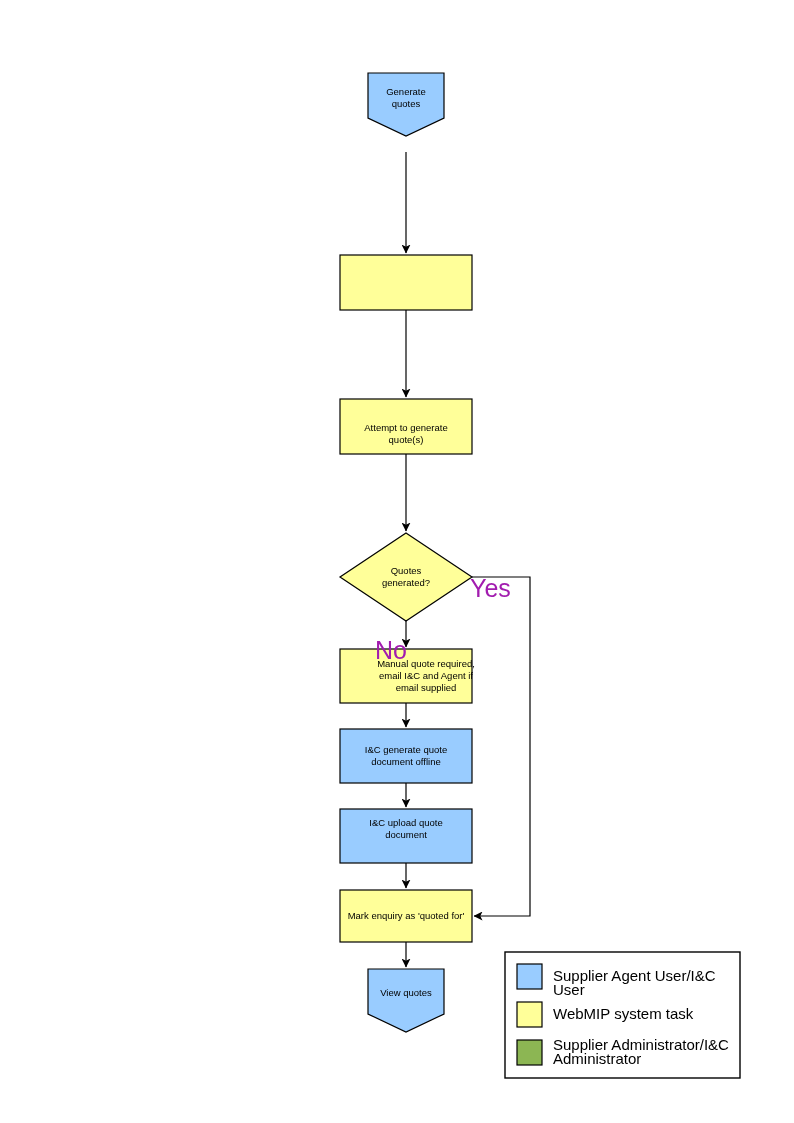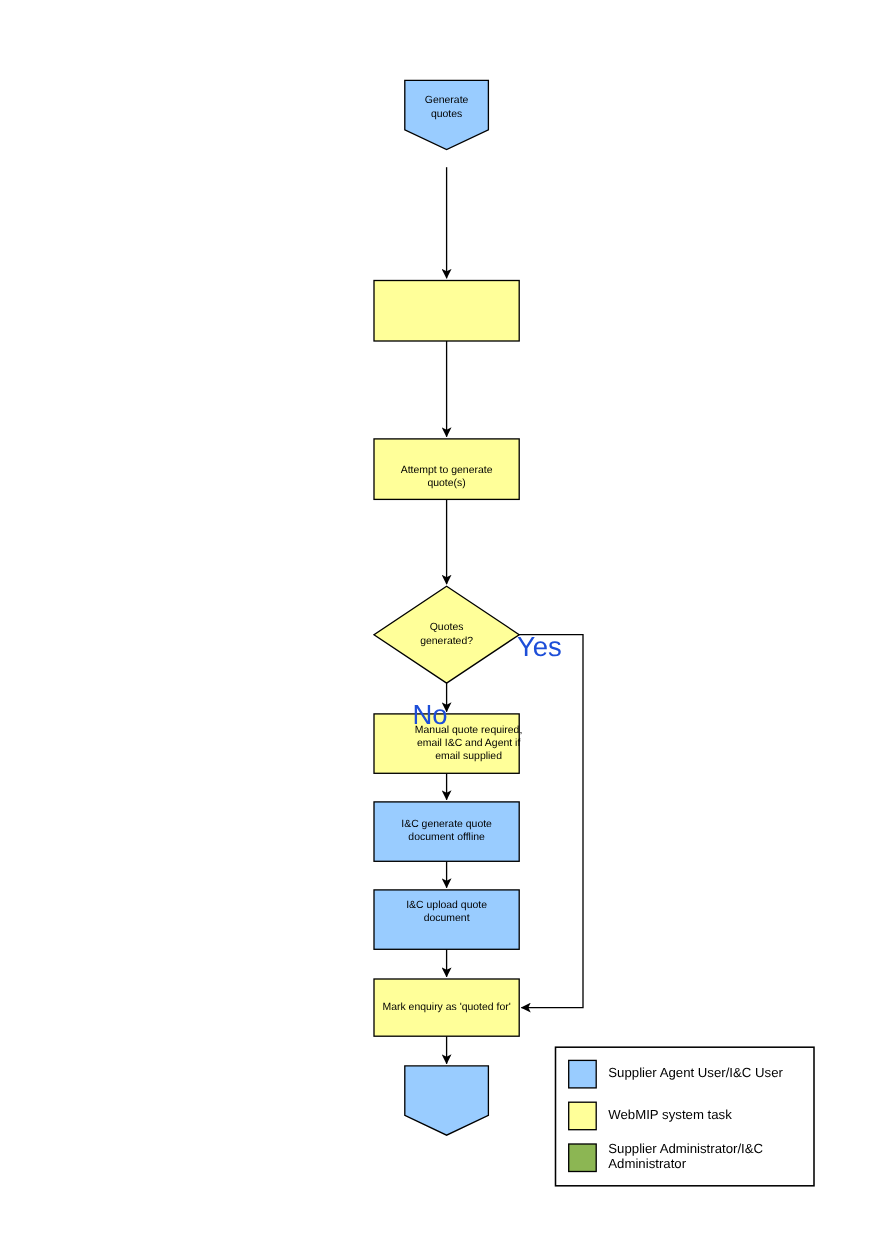--- a/index.html
+++ b/index.html
@@ -32,26 +32,26 @@
     font-size: 9.5px;
     line-height: 12px;
     color: #000;
     pointer-events: none;
     white-space: pre-line;
   }
   .branch-label {
     position: absolute;
     font-size: 25px;
     line-height: 25px;
-    color: #1d4ed8;
+    color: #a21caf;
     font-family: "Liberation Sans", sans-serif;
   }
   .legend-text {
     position: absolute;
-    font-size: 12px;
+    font-size: 15px;
     line-height: 13.5px;
     color: #000;
     white-space: pre-line;
   }
 </style>
 </head>
 <body>
 
 <div id="diagram">
 
@@ -142,20 +142,21 @@
 email supplied</div>
 
   <div class="node-label" style="left:340px; top:729px; width:132px; height:54px;">I&amp;C generate quote
 document offline</div>
 
   <div class="node-label" style="left:340px; top:809px; width:132px; height:40px;">I&amp;C upload quote
 document</div>
 
   <div class="node-label" style="left:340px; top:890px; width:132px; height:52px;text-align:center;">Mark enquiry as 'quoted for'</div>
 
+  <div class="node-label" style="left:368px; top:969px; width:76px; height:48px;">View quotes</div>
 
   <div class="branch-label" style="left:470px; top:576px;">Yes</div>
 
   <div class="branch-label" style="left:375px; top:638px;">No</div>
 
   <div class="legend-text" style="left:553px; top:969px; width:182px;">Supplier Agent User/I&amp;C User</div>
 
   <div class="legend-text" style="left:553px; top:1007px; width:182px;">WebMIP system task</div>
 
   <div class="legend-text" style="left:553px; top:1038px; width:182px;">Supplier Administrator/I&amp;C

